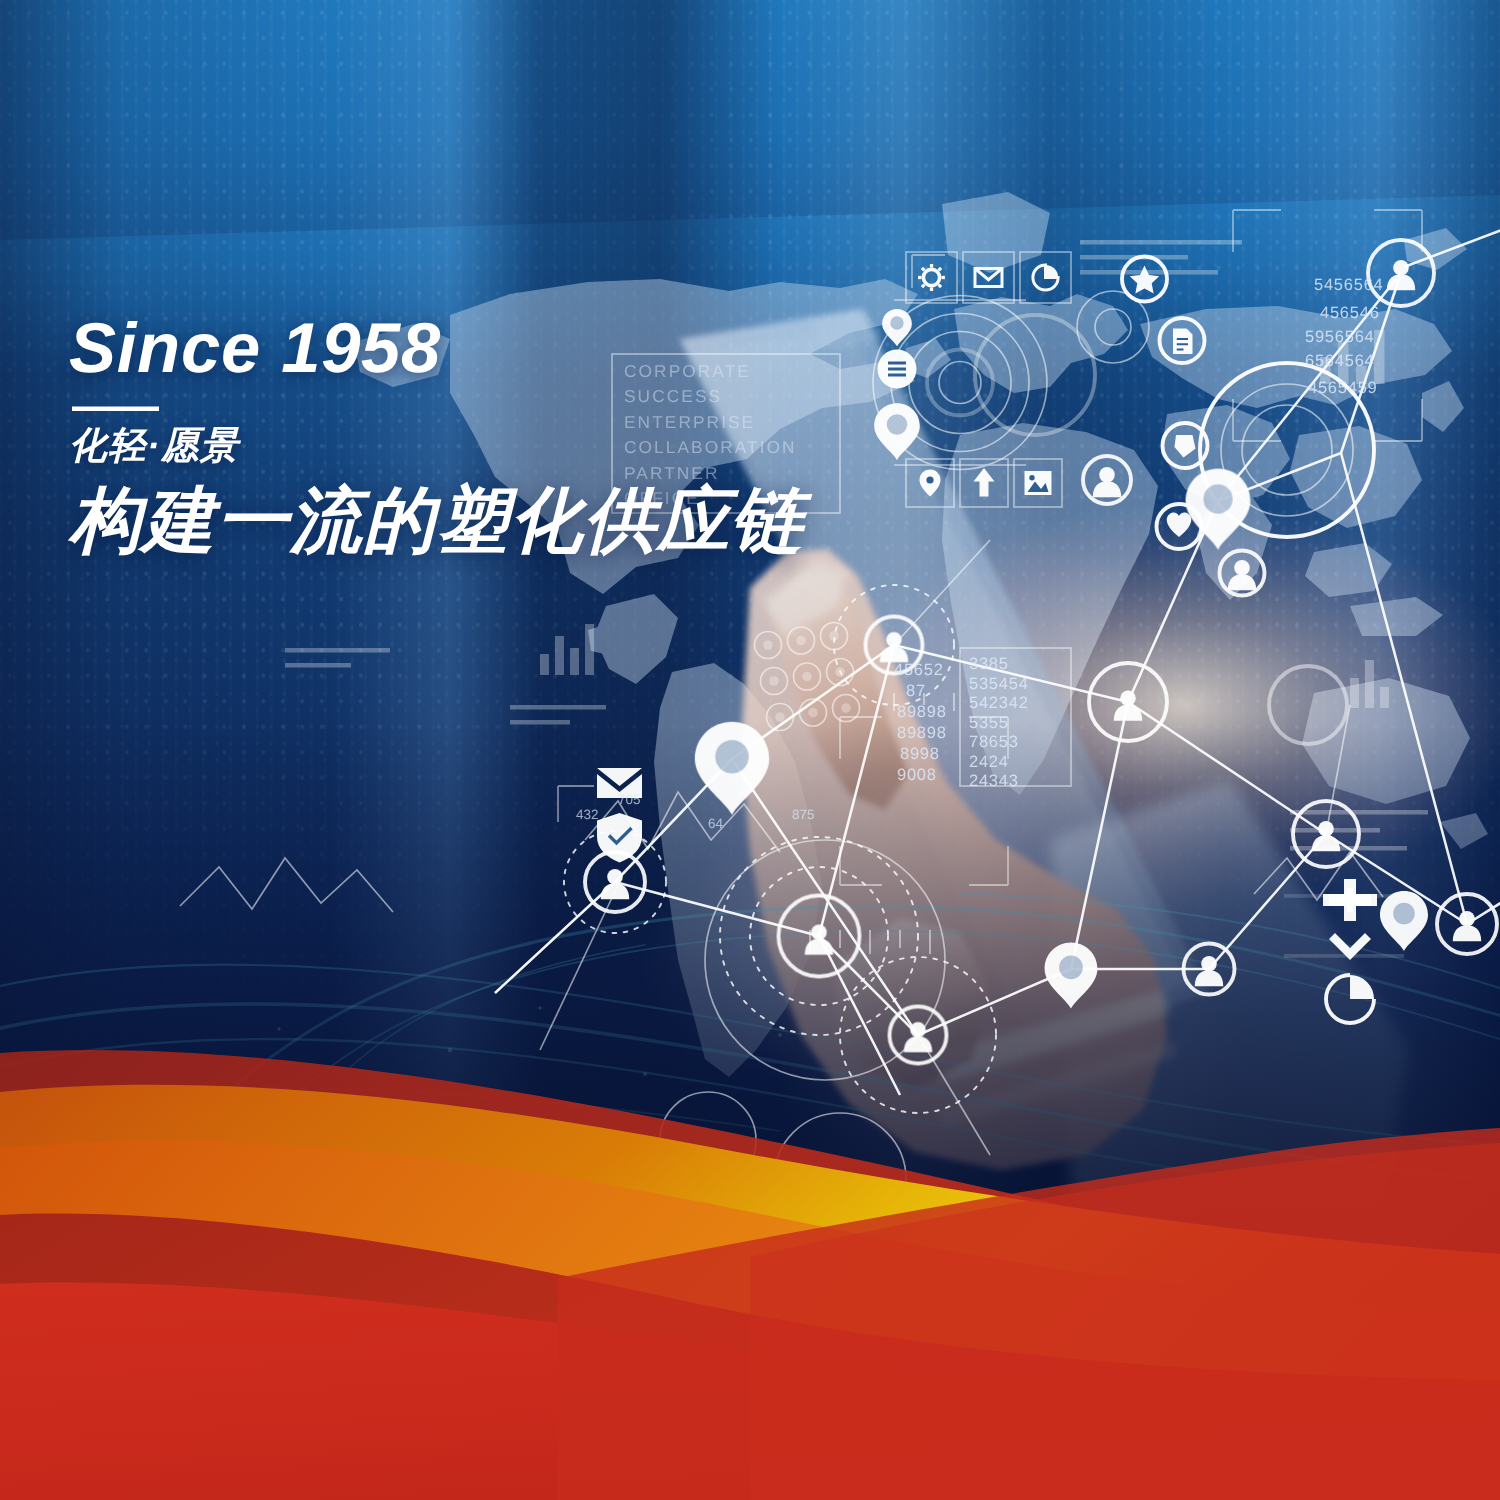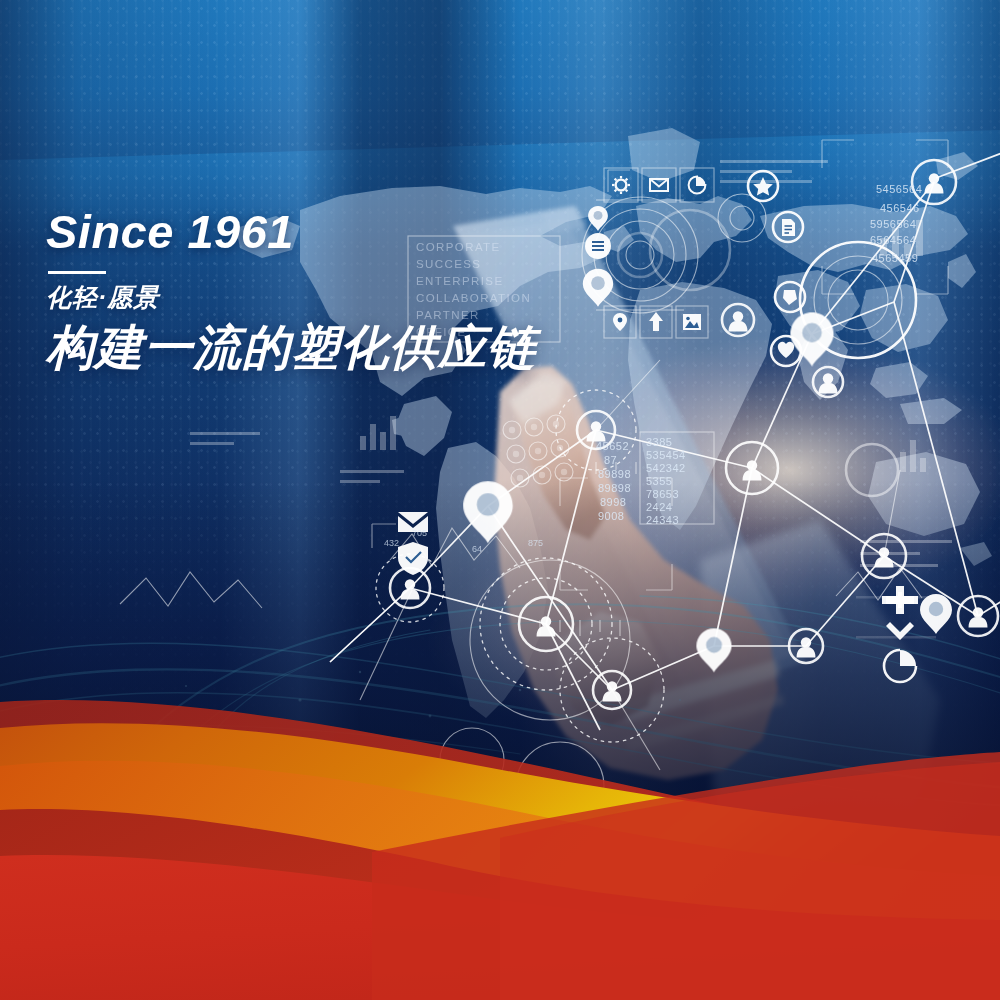--- a/index.html
+++ b/index.html
@@ -624,21 +624,21 @@
       <g>
         <text class="hud-num-sm" x="384" y="546">432</text>
         <text class="hud-num-sm" x="412" y="536">705</text>
         <text class="hud-num-sm" x="528" y="546">875</text>
         <text class="hud-num-sm" x="472" y="552">64</text>
       </g>
     </svg>
   </div>
 
   <div id="copy">
-    <div id="since">Since 1961</div>
+    <div id="since">Since 1958</div>
     <div id="rule"></div>
     <div id="sub">化轻·愿景</div>
     <div id="headline">构建一流的塑化供应链</div>
   </div>
 
   <div id="waves">
     <svg viewBox="0 0 1000 330" preserveAspectRatio="none" aria-hidden="true">
       <defs>
         <linearGradient id="gOrange" x1="0" y1="0" x2="1" y2="0.35">
           <stop offset="0%" stop-color="#c4520c"></stop>

